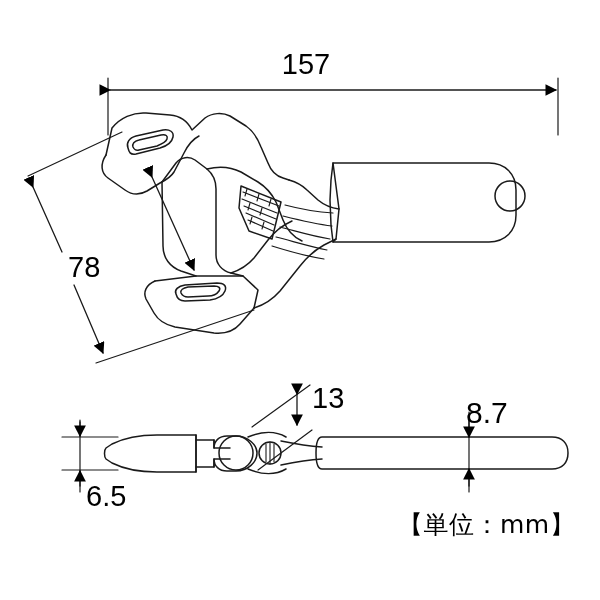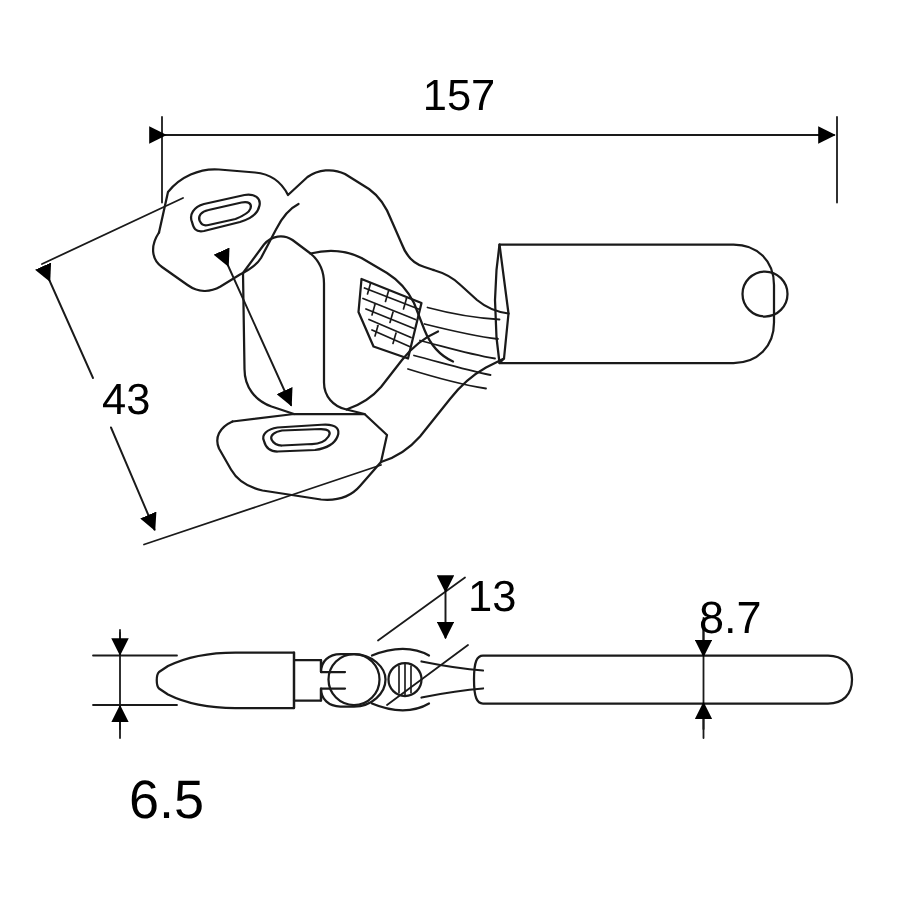--- a/index.html
+++ b/index.html
@@ -31,21 +31,21 @@
     font-family: "Liberation Sans", "DejaVu Sans", sans-serif;
     white-space: nowrap;
     line-height: 1;
     user-select: none;
   }
   #lbl-157 { left: 306px; top: 50px; font-size: 29px; transform: translateX(-50%); }
   #lbl-67  { left: 68px;  top: 253px; font-size: 29px; }
   #lbl-8-38{ left: 86px;  top: 213px; font-size: 28px; }
   #lbl-13  { left: 312px; top: 384px; font-size: 29px; }
   #lbl-87  { left: 466px; top: 398px; font-size: 30px; }
-  #lbl-65  { left: 86px;  top: 482px; font-size: 36px; margin-top: 33px; }
+  #lbl-65  { left: 86px;  top: 482px; font-size: 29px; }
   #lbl-unit{ left: 398px; top: 512px; font-size: 25px;
              font-family: "DejaVu Sans", sans-serif; letter-spacing: 0.5px; }
 </style>
 </head>
 <body>
 
 <div id="stage">
 
   <svg id="drawing" viewBox="0 0 600 600" xmlns="http://www.w3.org/2000/svg">
     <defs>
@@ -314,23 +314,24 @@
         <path d="M 80,420 L 80,492" stroke-width="1.2"></path>
         <path d="M 80,422 L 80,436" marker-end="url(#arrR)" stroke-width="1.3"></path>
         <path d="M 80,486 L 80,471" marker-end="url(#arrR)" stroke-width="1.3"></path>
       </g>
 
     </g>
   </svg>
 
   <div class="dim-text" id="lbl-157">157</div>
 
-  <div class="dim-text" id="lbl-67">43</div>
+  <div class="dim-text" id="lbl-67">78</div>
 
 
   <div class="dim-text" id="lbl-13">13</div>
 
   <div class="dim-text" id="lbl-87">8.7</div>
 
   <div class="dim-text" id="lbl-65">6.5</div>
 
+  <div class="dim-text" id="lbl-unit">【単位：mm】</div>
 
 </div>
 
 </body></html>

